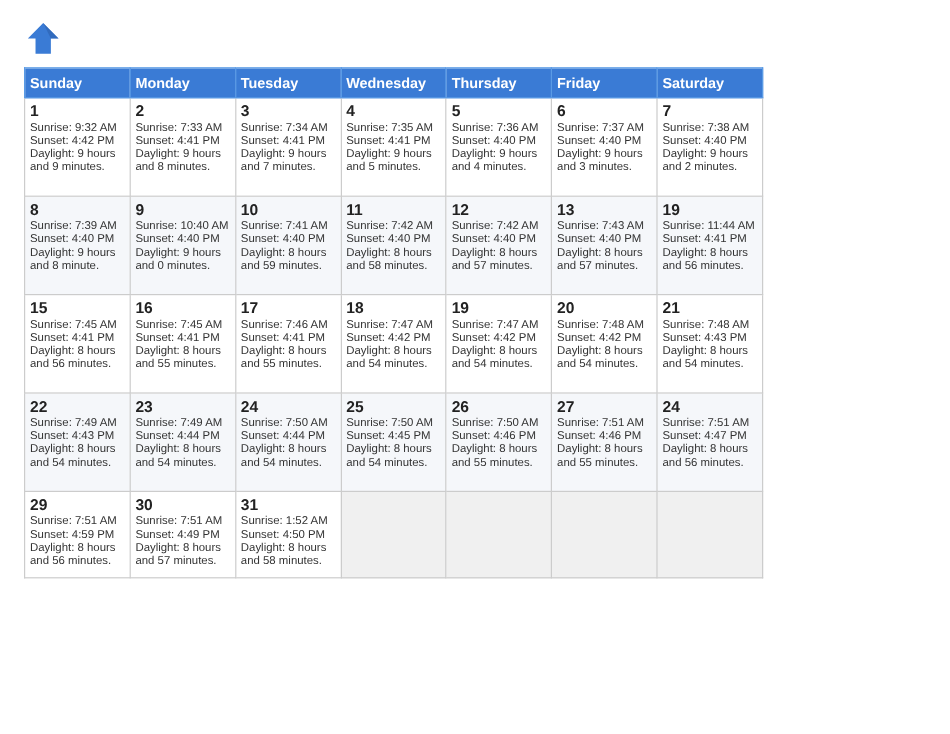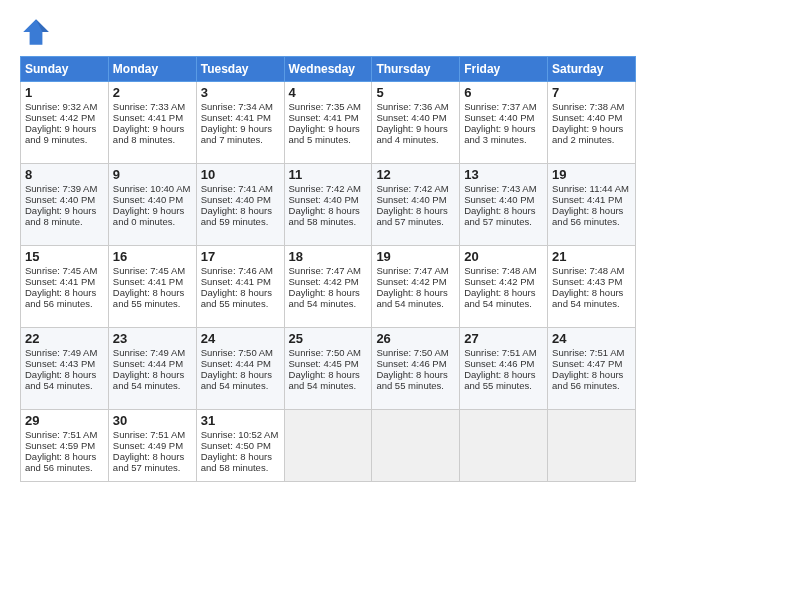--- a/index.html
+++ b/index.html
@@ -165,21 +165,21 @@
           <td><span class="day-number">23</span><span>Sunrise: 7:49 AM</span><br><span>Sunset: 4:44 PM</span><br><span>Daylight: 8 hours and 54 minutes.</span></td>
           <td><span class="day-number">24</span><span>Sunrise: 7:50 AM</span><br><span>Sunset: 4:44 PM</span><br><span>Daylight: 8 hours and 54 minutes.</span></td>
           <td><span class="day-number">25</span><span>Sunrise: 7:50 AM</span><br><span>Sunset: 4:45 PM</span><br><span>Daylight: 8 hours and 54 minutes.</span></td>
           <td><span class="day-number">26</span><span>Sunrise: 7:50 AM</span><br><span>Sunset: 4:46 PM</span><br><span>Daylight: 8 hours and 55 minutes.</span></td>
           <td><span class="day-number">27</span><span>Sunrise: 7:51 AM</span><br><span>Sunset: 4:46 PM</span><br><span>Daylight: 8 hours and 55 minutes.</span></td>
           <td><span class="day-number">24</span><span>Sunrise: 7:51 AM</span><br><span>Sunset: 4:47 PM</span><br><span>Daylight: 8 hours and 56 minutes.</span></td>
         </tr>
         <tr class="last-row">
           <td><span class="day-number">29</span><span>Sunrise: 7:51 AM</span><br><span>Sunset: 4:59 PM</span><br><span>Daylight: 8 hours and 56 minutes.</span></td>
           <td><span class="day-number">30</span><span>Sunrise: 7:51 AM</span><br><span>Sunset: 4:49 PM</span><br><span>Daylight: 8 hours and 57 minutes.</span></td>
-          <td><span class="day-number">31</span><span>Sunrise: 10:52 AM</span><br><span>Sunset: 4:50 PM</span><br><span>Daylight: 8 hours and 58 minutes.</span></td>
+          <td><span class="day-number">31</span><span>Sunrise: 1:52 AM</span><br><span>Sunset: 4:50 PM</span><br><span>Daylight: 8 hours and 58 minutes.</span></td>
           <td class="empty-cell"></td>
           <td class="empty-cell"></td>
           <td class="empty-cell"></td>
           <td class="empty-cell"></td>
         </tr>
       </tbody>
   </table>
 </div>
 
 </body></html>

